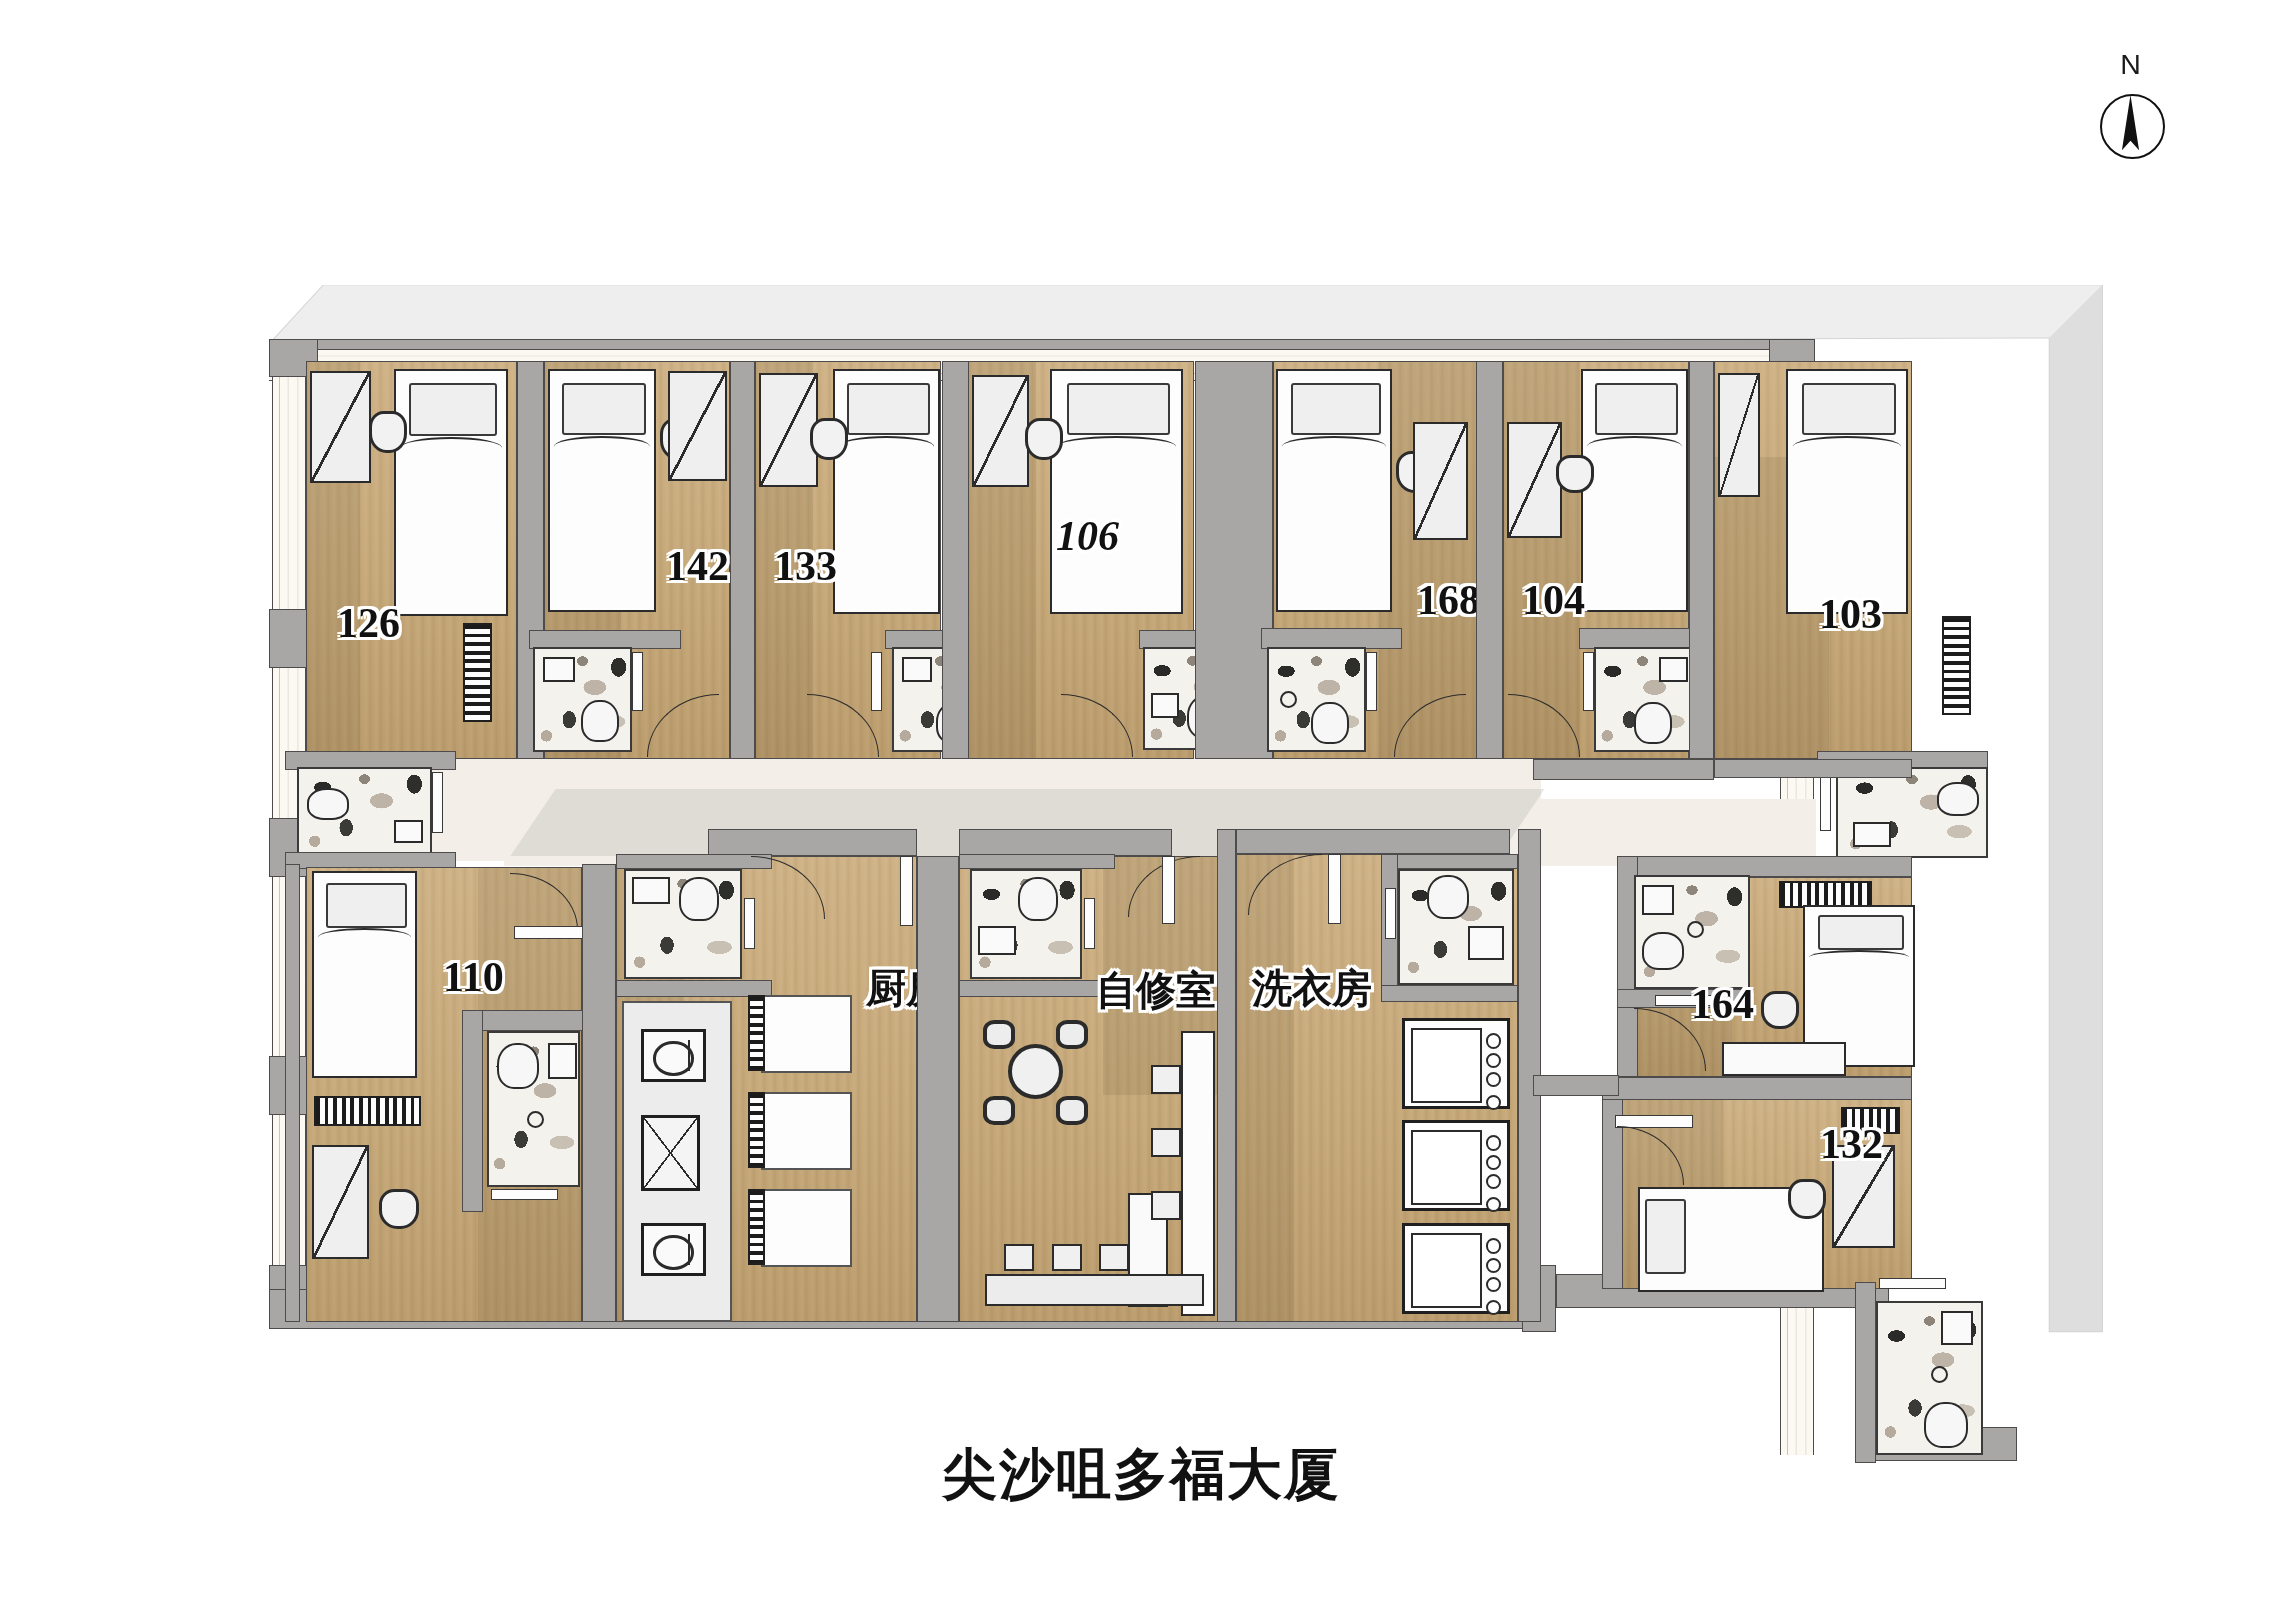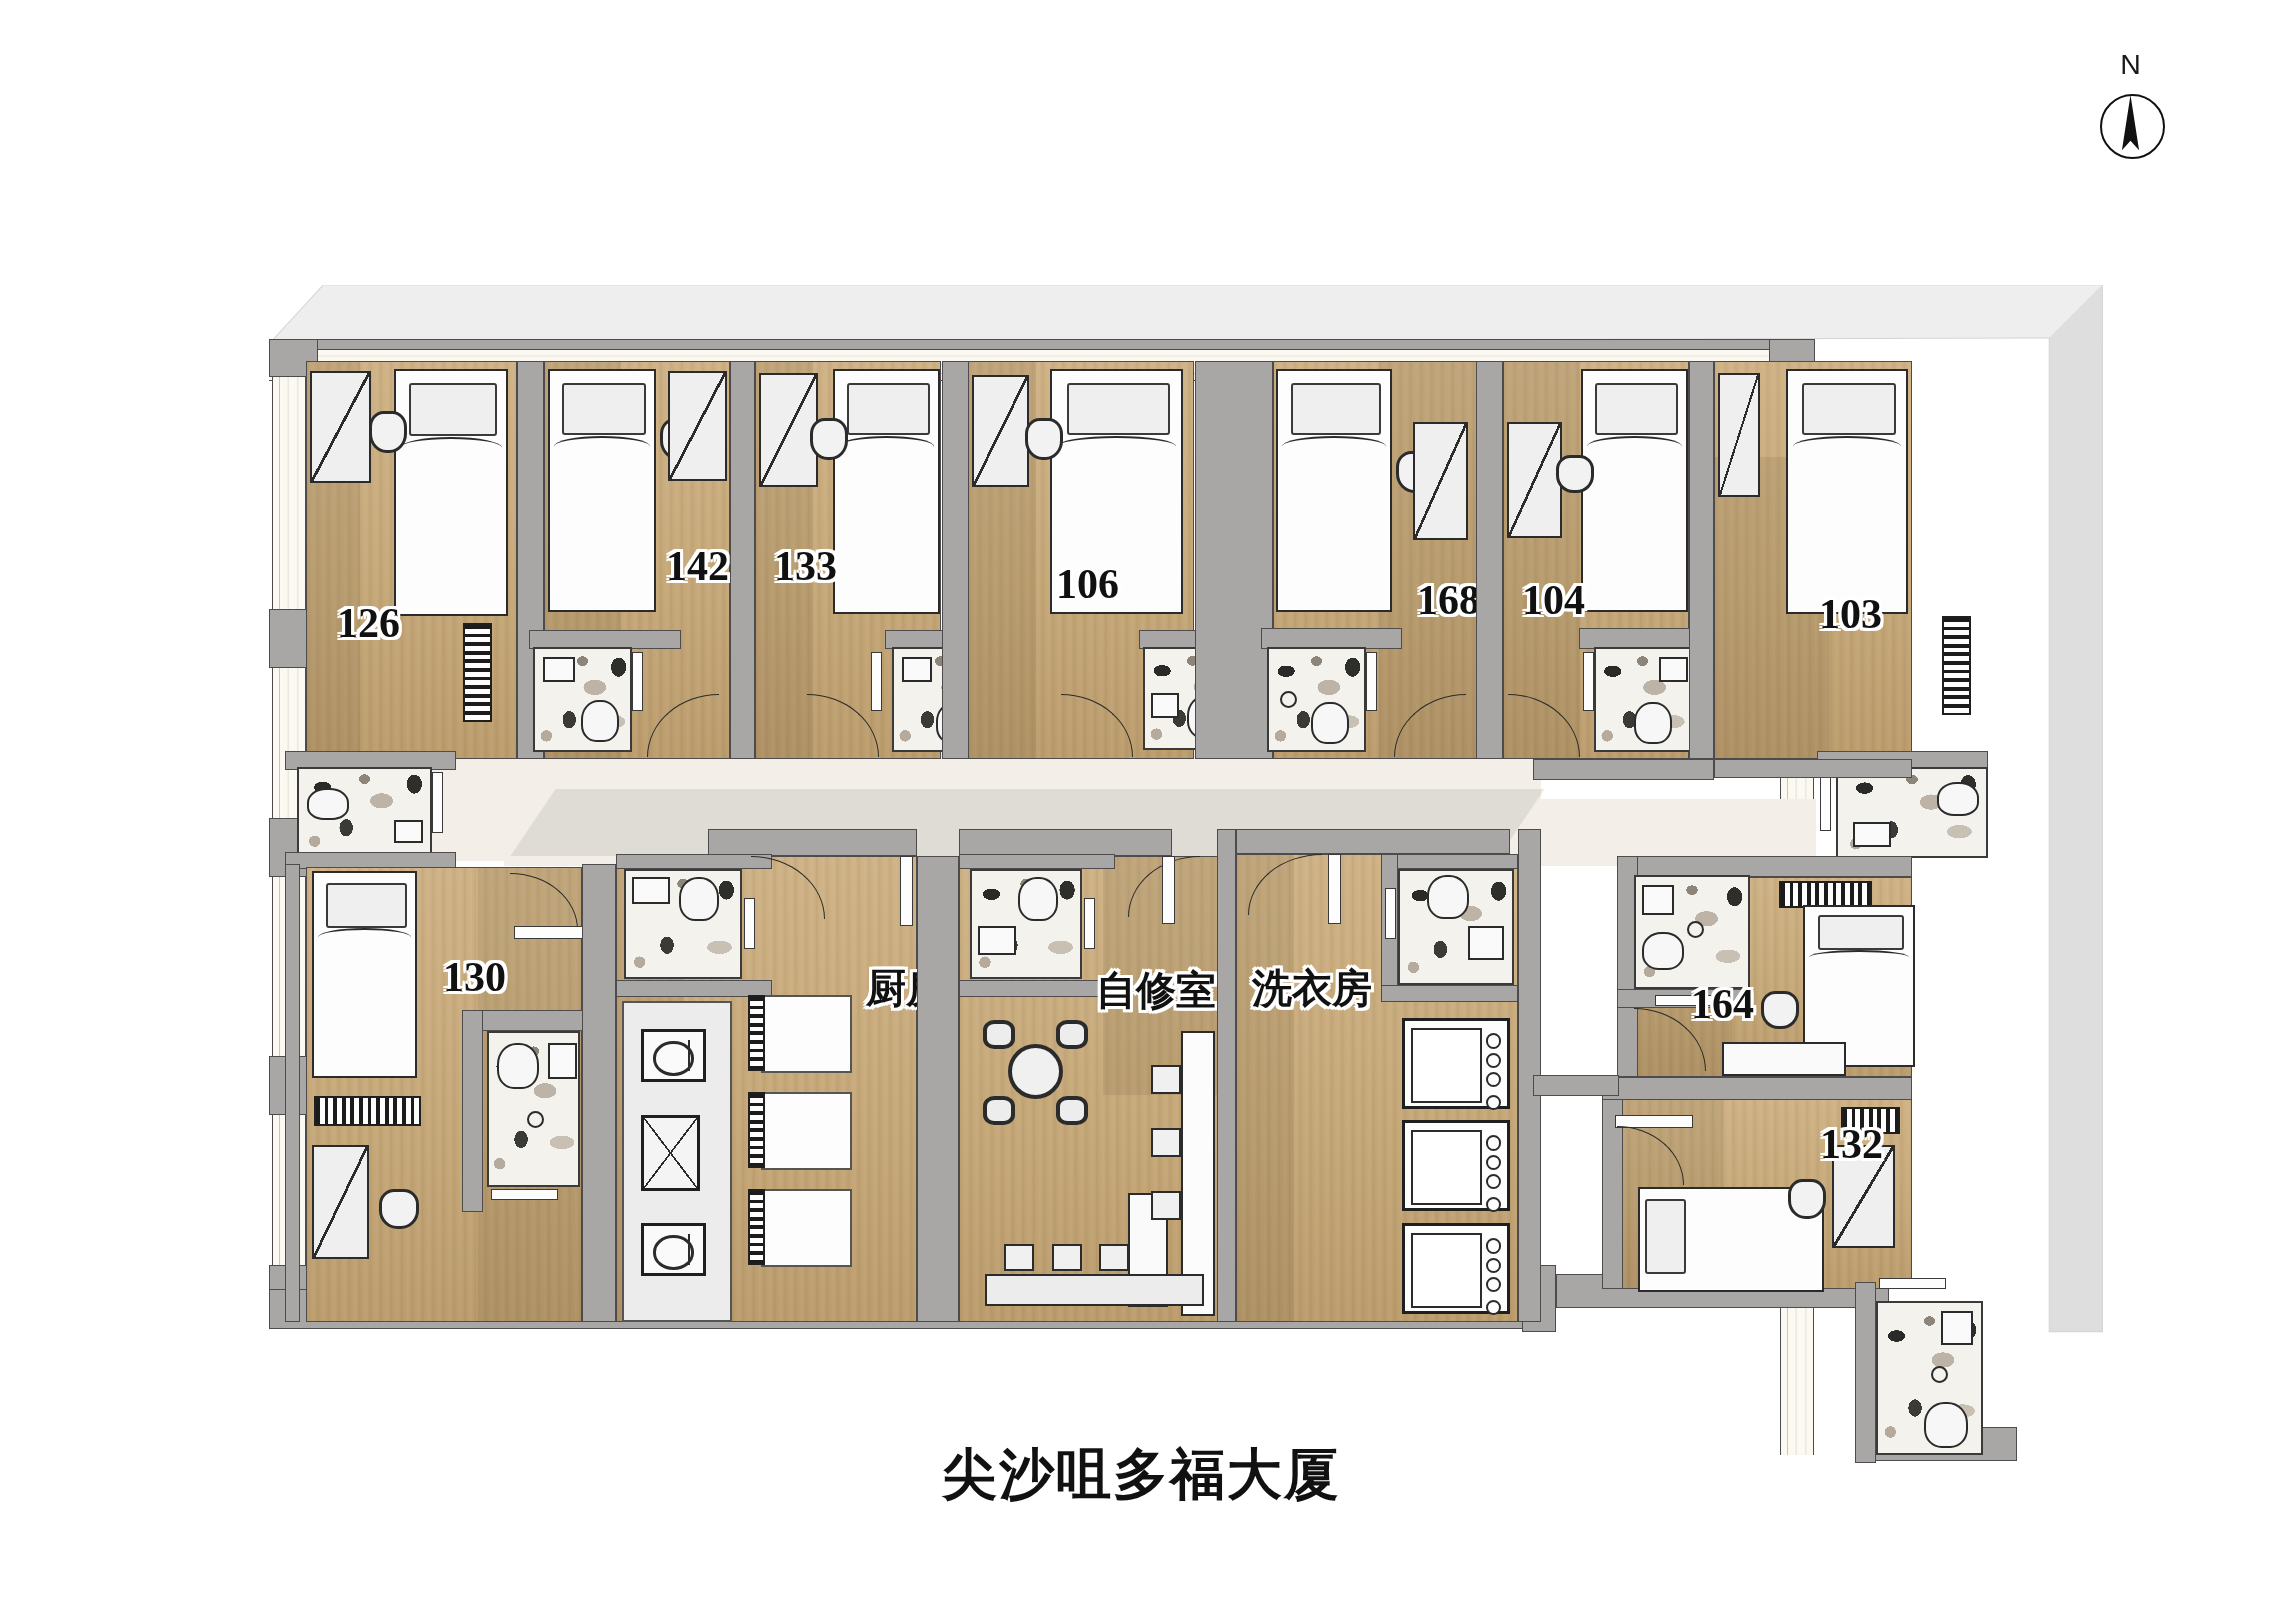--- a/index.html
+++ b/index.html
@@ -219,21 +219,21 @@
   <div class="wall" style="left:942px;top:361px;width:27px;height:398px;"></div>
   <div class="room" style="left:968px;top:361px;width:226px;height:398px;">
     <div class="shade" style="left:0;top:0;width:67px;height:398px;"></div>
   </div>
   <div class="wardrobe" style="left:972px;top:375px;width:57px;height:112px;"></div>
   <div class="bed" style="left:1050px;top:369px;width:133px;height:245px;">
     <div class="pillow"></div>
       <div class="quilt"></div>
   </div>
   <div class="chair" style="left:1025px;top:418px;width:38px;height:42px;"></div>
-  <div class="rlabel" style="left:1056px;top:560px;">106</div>
+  <div class="rlabel" style="left:1056px;top:512px;font-style:italic;">106</div>
   <div class="wall" style="left:1139px;top:630px;width:143px;height:19px;"></div>
   <div class="bath" style="left:1143px;top:647px;width:99px;height:103px;">
     <div class="sink" style="left:5.7px;top:44px;width:28.5px;height:25px;"></div>
     <div class="toilet" style="left:42px;top:46px;width:40px;height:44px;"></div>
   </div>
   <div class="door-leaf" style="left:1244px;top:652px;width:11.4px;height:59px;"></div>
   <div class="door-sw" style="left:1061px;top:694px;width:72px;height:63px;transform:scaleX(-1);"></div>
 
   <div class="wall" style="left:1195px;top:361px;width:78px;height:398px;"></div>
   <div class="room" style="left:1273px;top:361px;width:204px;height:398px;">
@@ -299,21 +299,21 @@
   <div class="room" style="left:306px;top:867px;width:276px;height:455px;">
     <div class="shade" style="left:171px;top:0;width:105px;height:455px;"></div>
   </div>
   <div class="bed" style="left:312px;top:871px;width:105px;height:207px;">
     <div class="pillow"></div>
       <div class="quilt"></div>
   </div>
   <div class="rad" style="left:314px;top:1096px;width:107px;height:30px;"></div>
   <div class="wardrobe" style="left:312px;top:1145px;width:57px;height:114px;"></div>
   <div class="chair" style="left:379px;top:1189px;width:40px;height:40px;"></div>
-  <div class="rlabel" style="left:443px;top:953px;">130</div>
+  <div class="rlabel" style="left:443px;top:953px;">110</div>
 
   <div class="wall" style="left:462px;top:1010px;width:122px;height:21px;"></div>
   <div class="wall" style="left:462px;top:1010px;width:21px;height:202px;"></div>
   <div class="bath" style="left:487px;top:1031px;width:93px;height:156px;">
     <div class="toilet" style="left:7.6px;top:9.5px;width:42px;height:46px;"></div>
     <div class="sink" style="left:59px;top:9.5px;width:28.5px;height:36px;"></div>
     <div class="shower" style="left:38px;top:78px;"></div>
   </div>
   <div class="door-leaf" style="left:491px;top:1189px;width:67px;height:11.4px;"></div>
   <div class="door-sw" style="left:510px;top:873px;width:68px;height:57px;transform:scaleX(-1);"></div>

